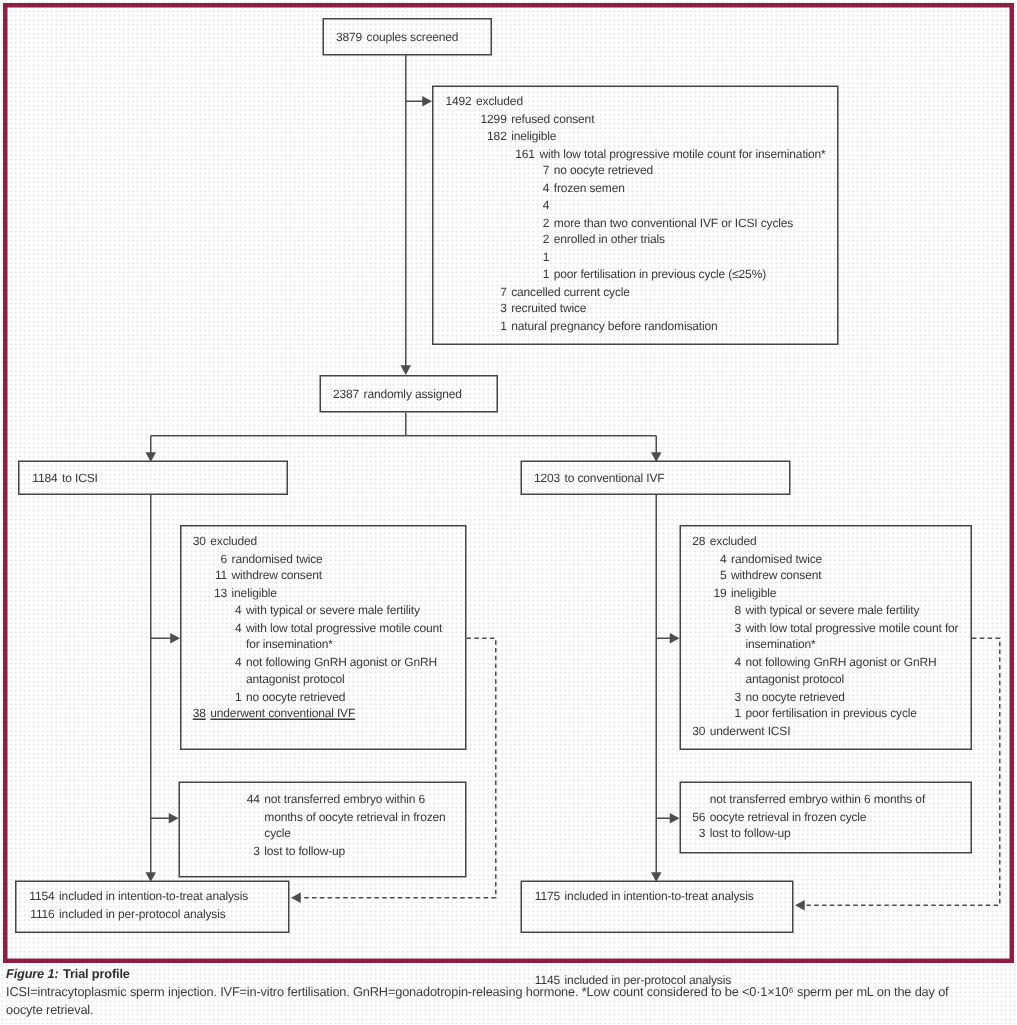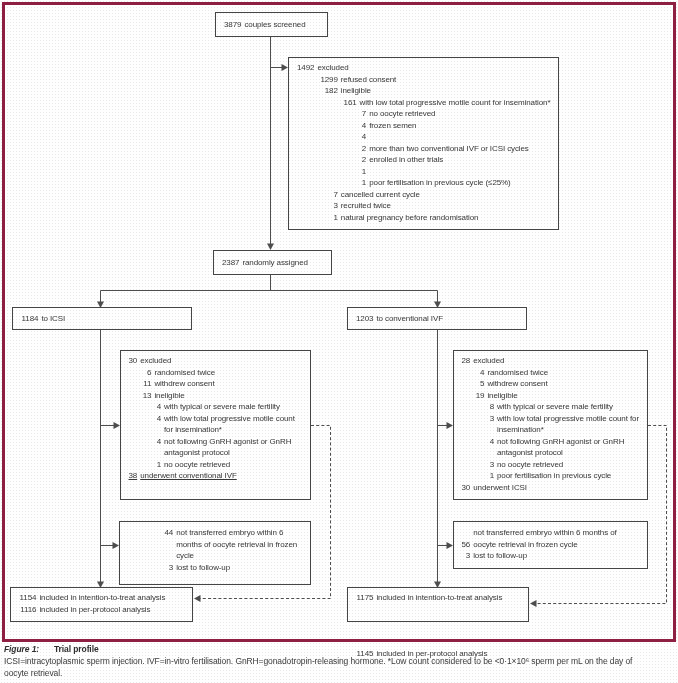--- a/index.html
+++ b/index.html
@@ -17,21 +17,21 @@
   }
   svg.wires { position:absolute; left:0; top:0; pointer-events:none; }
   .box {
     position:absolute; border:1px solid #454545; box-sizing:border-box;
     font-size:8px; line-height:11.5px; padding:4px 6px; background:transparent;
   }
   .fc-line { display:flex; align-items:baseline; }
   .fc-num  { flex:none; text-align:right; margin-right:3px; white-space:pre; }
   .fc-txt  { flex:1 1 auto; }
   .caption { position:absolute; left:4px; top:644px; font-size:8.5px; line-height:11px; }
-  .cap-label { font-weight:bold; font-style:italic; margin-right:15px; color:#2e2e2e; }
+  .cap-label { font-weight:bold; font-style:italic; margin-right:3px; color:#2e2e2e; }
   .cap-title { font-weight:bold; color:#2e2e2e; }
   .footnote {
     position:absolute; left:4px; top:656px; width:650px;
     font-size:8.5px; line-height:11.5px; color:#3b3b3b;
   }
 </style>
 </head>
 <body>
 
 <div class="page">

